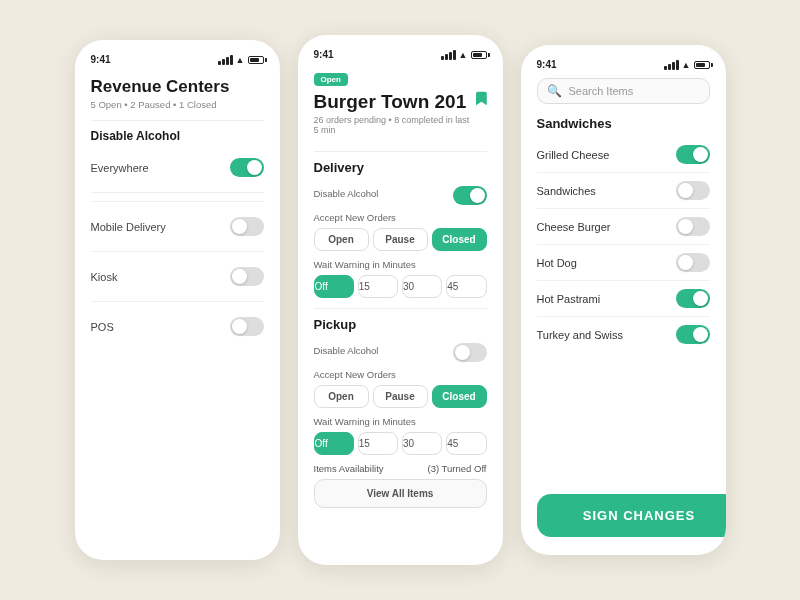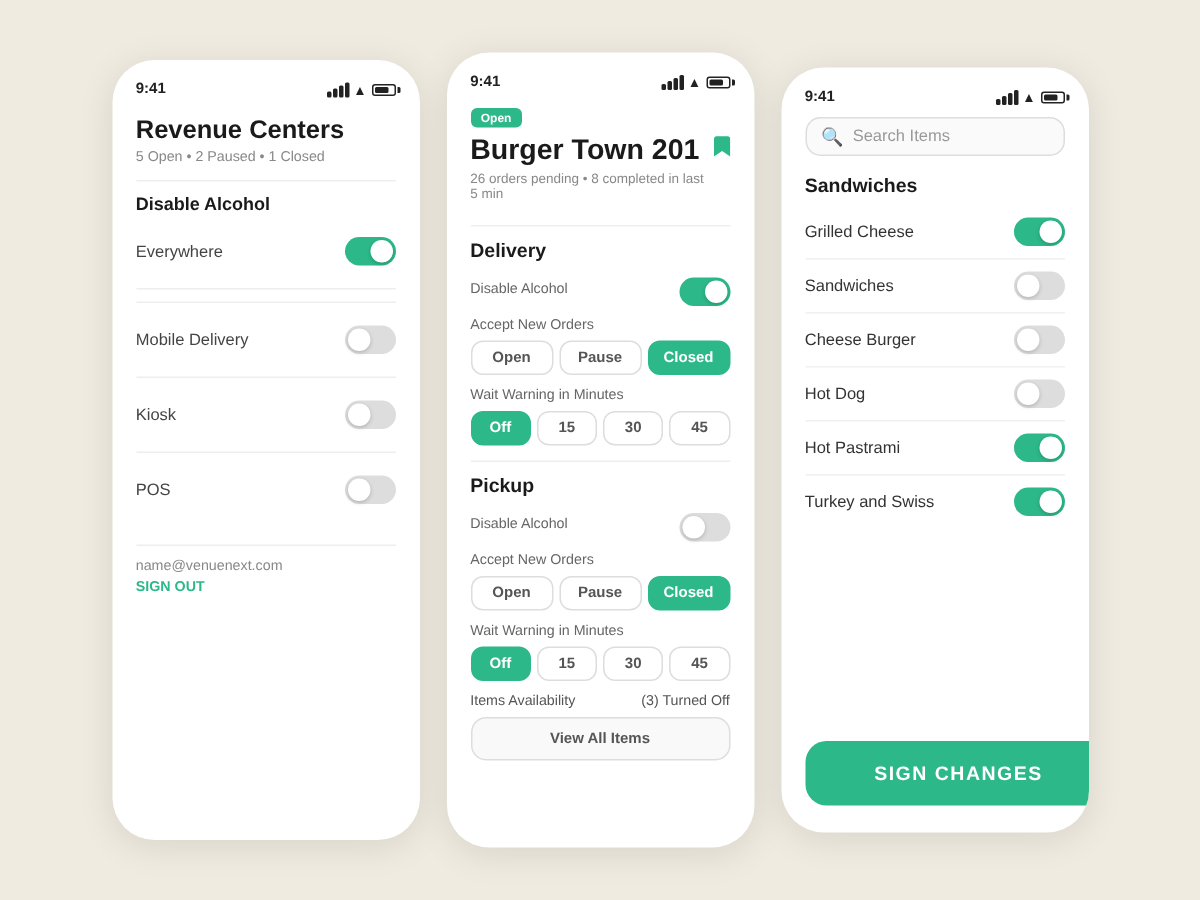--- a/index.html
+++ b/index.html
@@ -85,22 +85,22 @@
       flex: 1; padding: 5px 0; border: 1.5px solid #ddd; border-radius: 8px;
       font-size: 10px; font-weight: 600; color: #555; background: #fff;
       cursor: pointer; text-align: center;
     }
     .tab-btn.active { background: #2db88a; color: #fff; border-color: #2db88a; }
 
     .wait-label { font-size: 9.5px; color: #666; margin-bottom: 5px; }
     .wait-buttons { display: flex; gap: 4px; }
     .wait-btn {
       flex: 1; padding: 5px 0; border-radius: 8px; border: 1.5px solid #ddd;
-      font-size: 10px; font-weight: 700; color: #555; background: #fff;
-      cursor: pointer; text-align: center;
+      font-size: 10px; font-weight: 400; color: #555; background: #fff;
+      cursor: pointer; text-align: left;
     }
     .wait-btn.active { background: #2db88a; color: #fff; border-color: #2db88a; }
 
     .items-avail { display: flex; justify-content: space-between; align-items: center; margin-top: 8px; }
     .items-avail-label { font-size: 9.5px; color: #555; }
     .items-avail-count { font-size: 9.5px; color: #555; }
 
     .view-all-btn {
       display: block; width: 100%; margin-top: 5px; padding: 8px 0;
       border: 1.5px solid #ddd; border-radius: 10px; background: #f9f9f9;
@@ -172,25 +172,20 @@
     <div class="toggle-row">
       <span class="toggle-label">Kiosk</span>
       <div class="toggle"></div>
     </div>
     <div class="divider"></div>
     <div class="toggle-row">
       <span class="toggle-label">POS</span>
       <div class="toggle"></div>
     </div>
 
-    <div class="user-section">
-      <div class="divider"></div>
-      <div class="user-email">name@venuenext.com</div>
-      <div class="sign-out">SIGN OUT</div>
-    </div>
   </div>
 </div>
 
 <div class="phone phone-2">
   <div class="status-bar">
     <span>9:41</span>
     <div class="status-icons">
       <div class="signal-bars">
         <div class="signal-bar" style="height:4px"></div>
         <div class="signal-bar" style="height:6px"></div>

